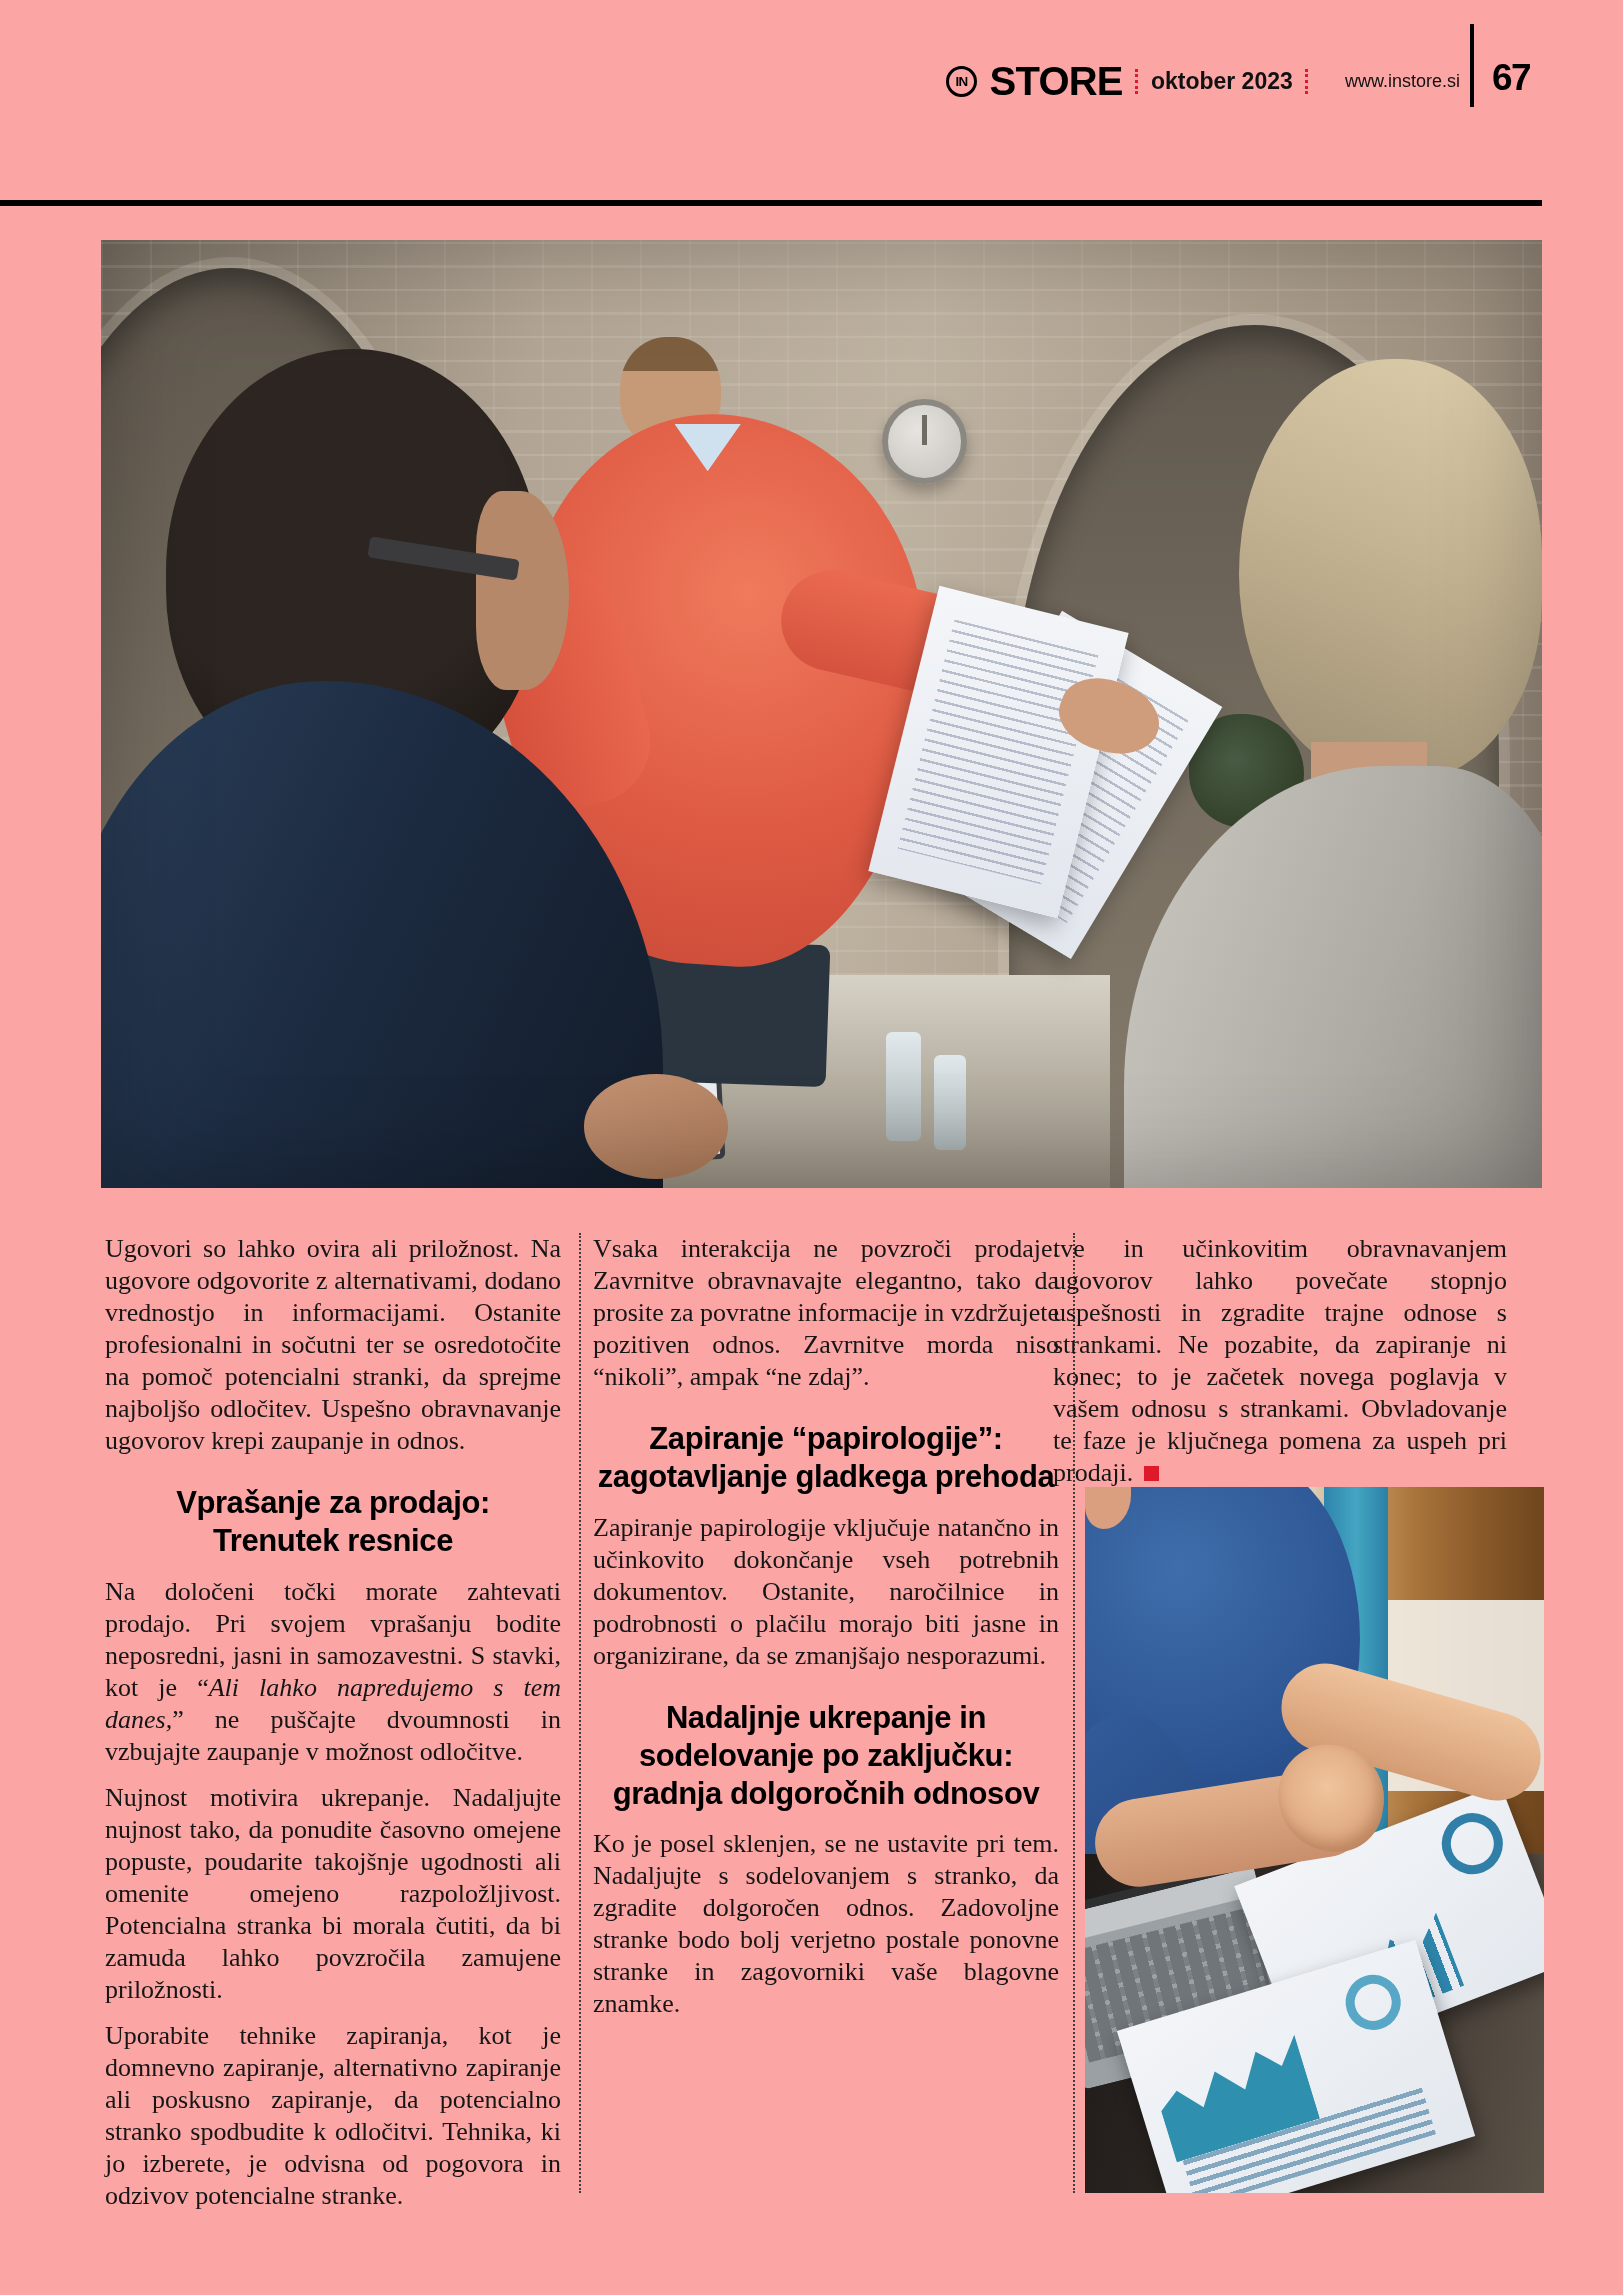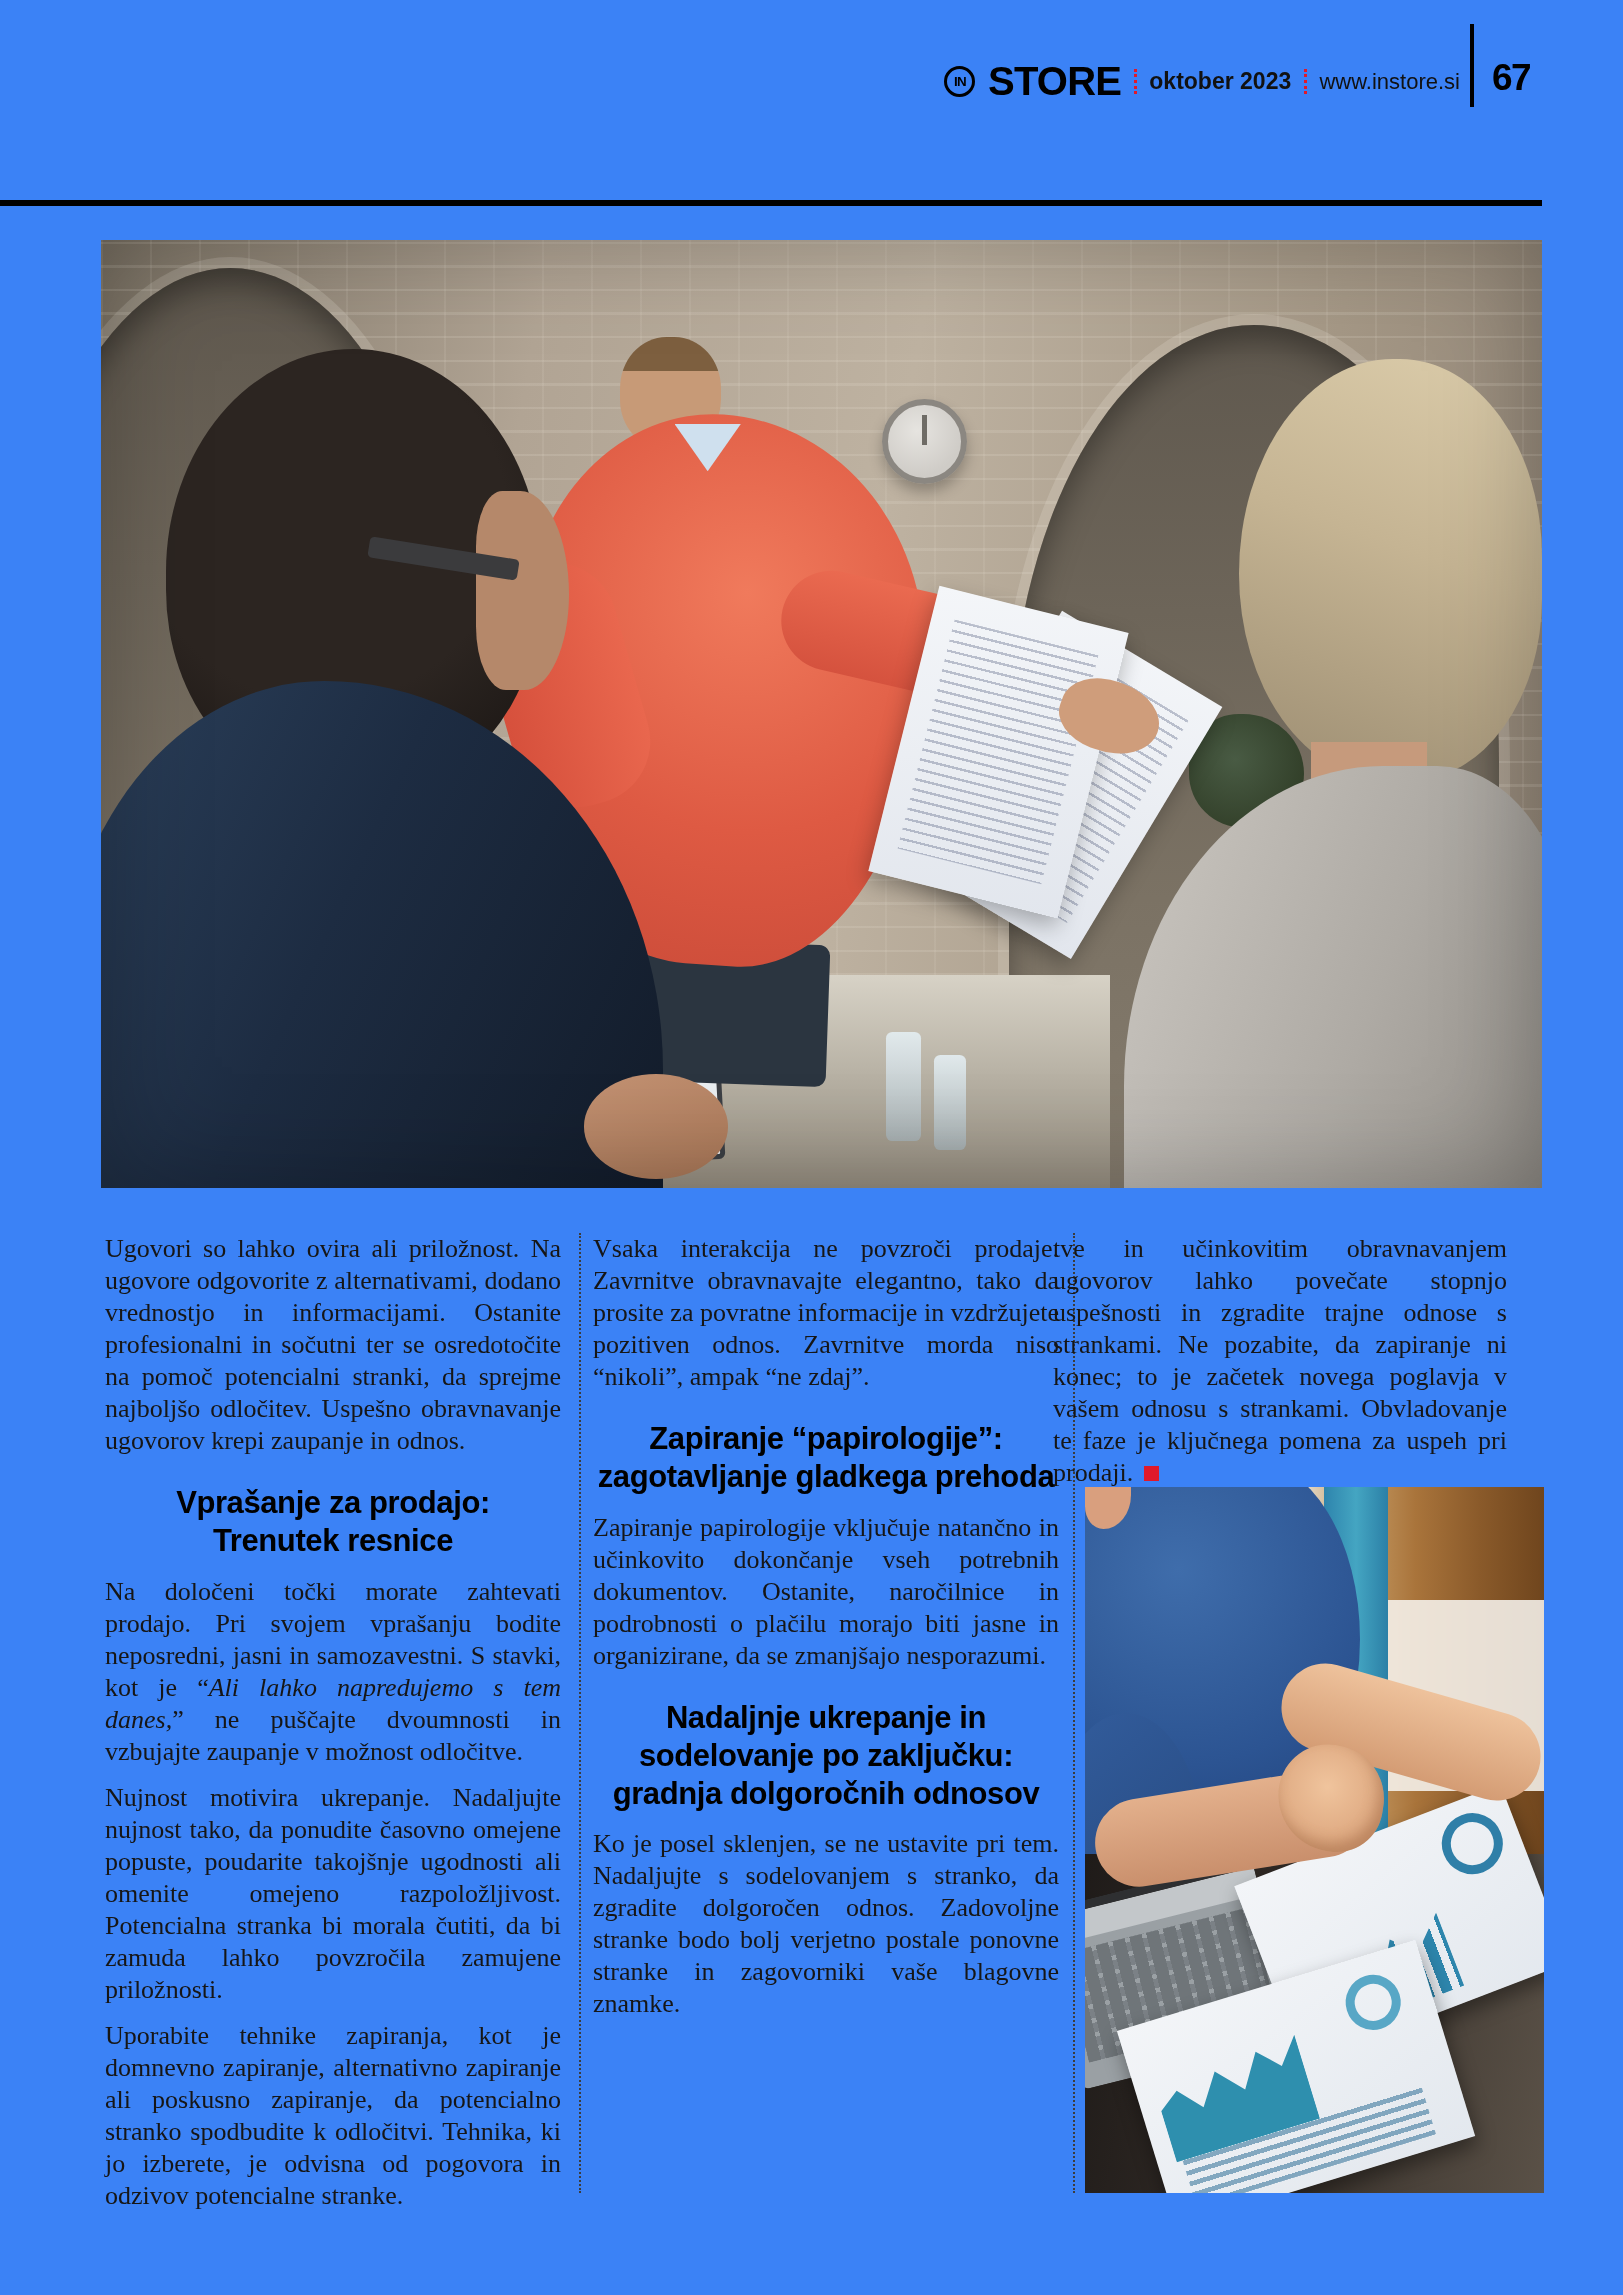--- a/index.html
+++ b/index.html
@@ -1,30 +1,30 @@
 <!DOCTYPE html>
 <html lang="sl" style="font-size:12.6px"><head>
 <meta charset="utf-8">
 <style>
   html,body{margin:0;padding:0;background:#e9e9e9;}
   .page{
-    position:relative;width:1623px;height:2295px;background:#3b82f6;
+    position:relative;width:1623px;height:2295px;background:#fca5a5;
     font-family:"Liberation Serif","DejaVu Serif",serif;color:#141414;
     overflow:hidden;margin:0 auto;
   }
   
   .brand{position:absolute;top:58px;right:163px;height:47px;display:flex;align-items:center;gap:12.6px;
          font-family:"Liberation Sans","DejaVu Sans",sans-serif;}
   .logo-circle{width:31px;height:31px;border:3.1px solid #000;border-radius:50%;
          display:flex;align-items:center;justify-content:center;box-sizing:border-box;}
   .logo-circle span{font-weight:bold;font-size:13.4px;letter-spacing:-0.8px;color:#000;}
   .logo-store{font-weight:bold;font-size:40px;letter-spacing:-0.8px;color:#000;}
   .dotsep{height:25px;border-left:3.1px dotted #e0192a;width:0;}
   .issue{font-weight:bold;font-size:23px;color:#111;}
-  .site{font-weight:normal;font-size:22px;color:#111;}
+  .site{font-weight:normal;font-size:18px;color:#111;margin-left:24px;}
   .pagebar{position:absolute;left:1470px;top:23.6px;width:3.9px;height:83px;background:#000;}
   .pagenum{position:absolute;left:1492px;top:57px;font-family:"Liberation Sans","DejaVu Sans",sans-serif;
          font-weight:bold;font-size:37px;letter-spacing:-1.6px;color:#000;}
   .toprule{position:absolute;left:0;top:200px;width:1542px;height:6.3px;background:#000;}
 
   
   .photo{position:absolute;overflow:hidden;}
   .photo *{position:absolute;}
   #photo-main{left:101px;top:240px;width:1441px;height:948px;background:#a99d8c;}
   #photo-hand{left:1085px;top:1487px;width:459px;height:706px;background:#7a4a2e;}

